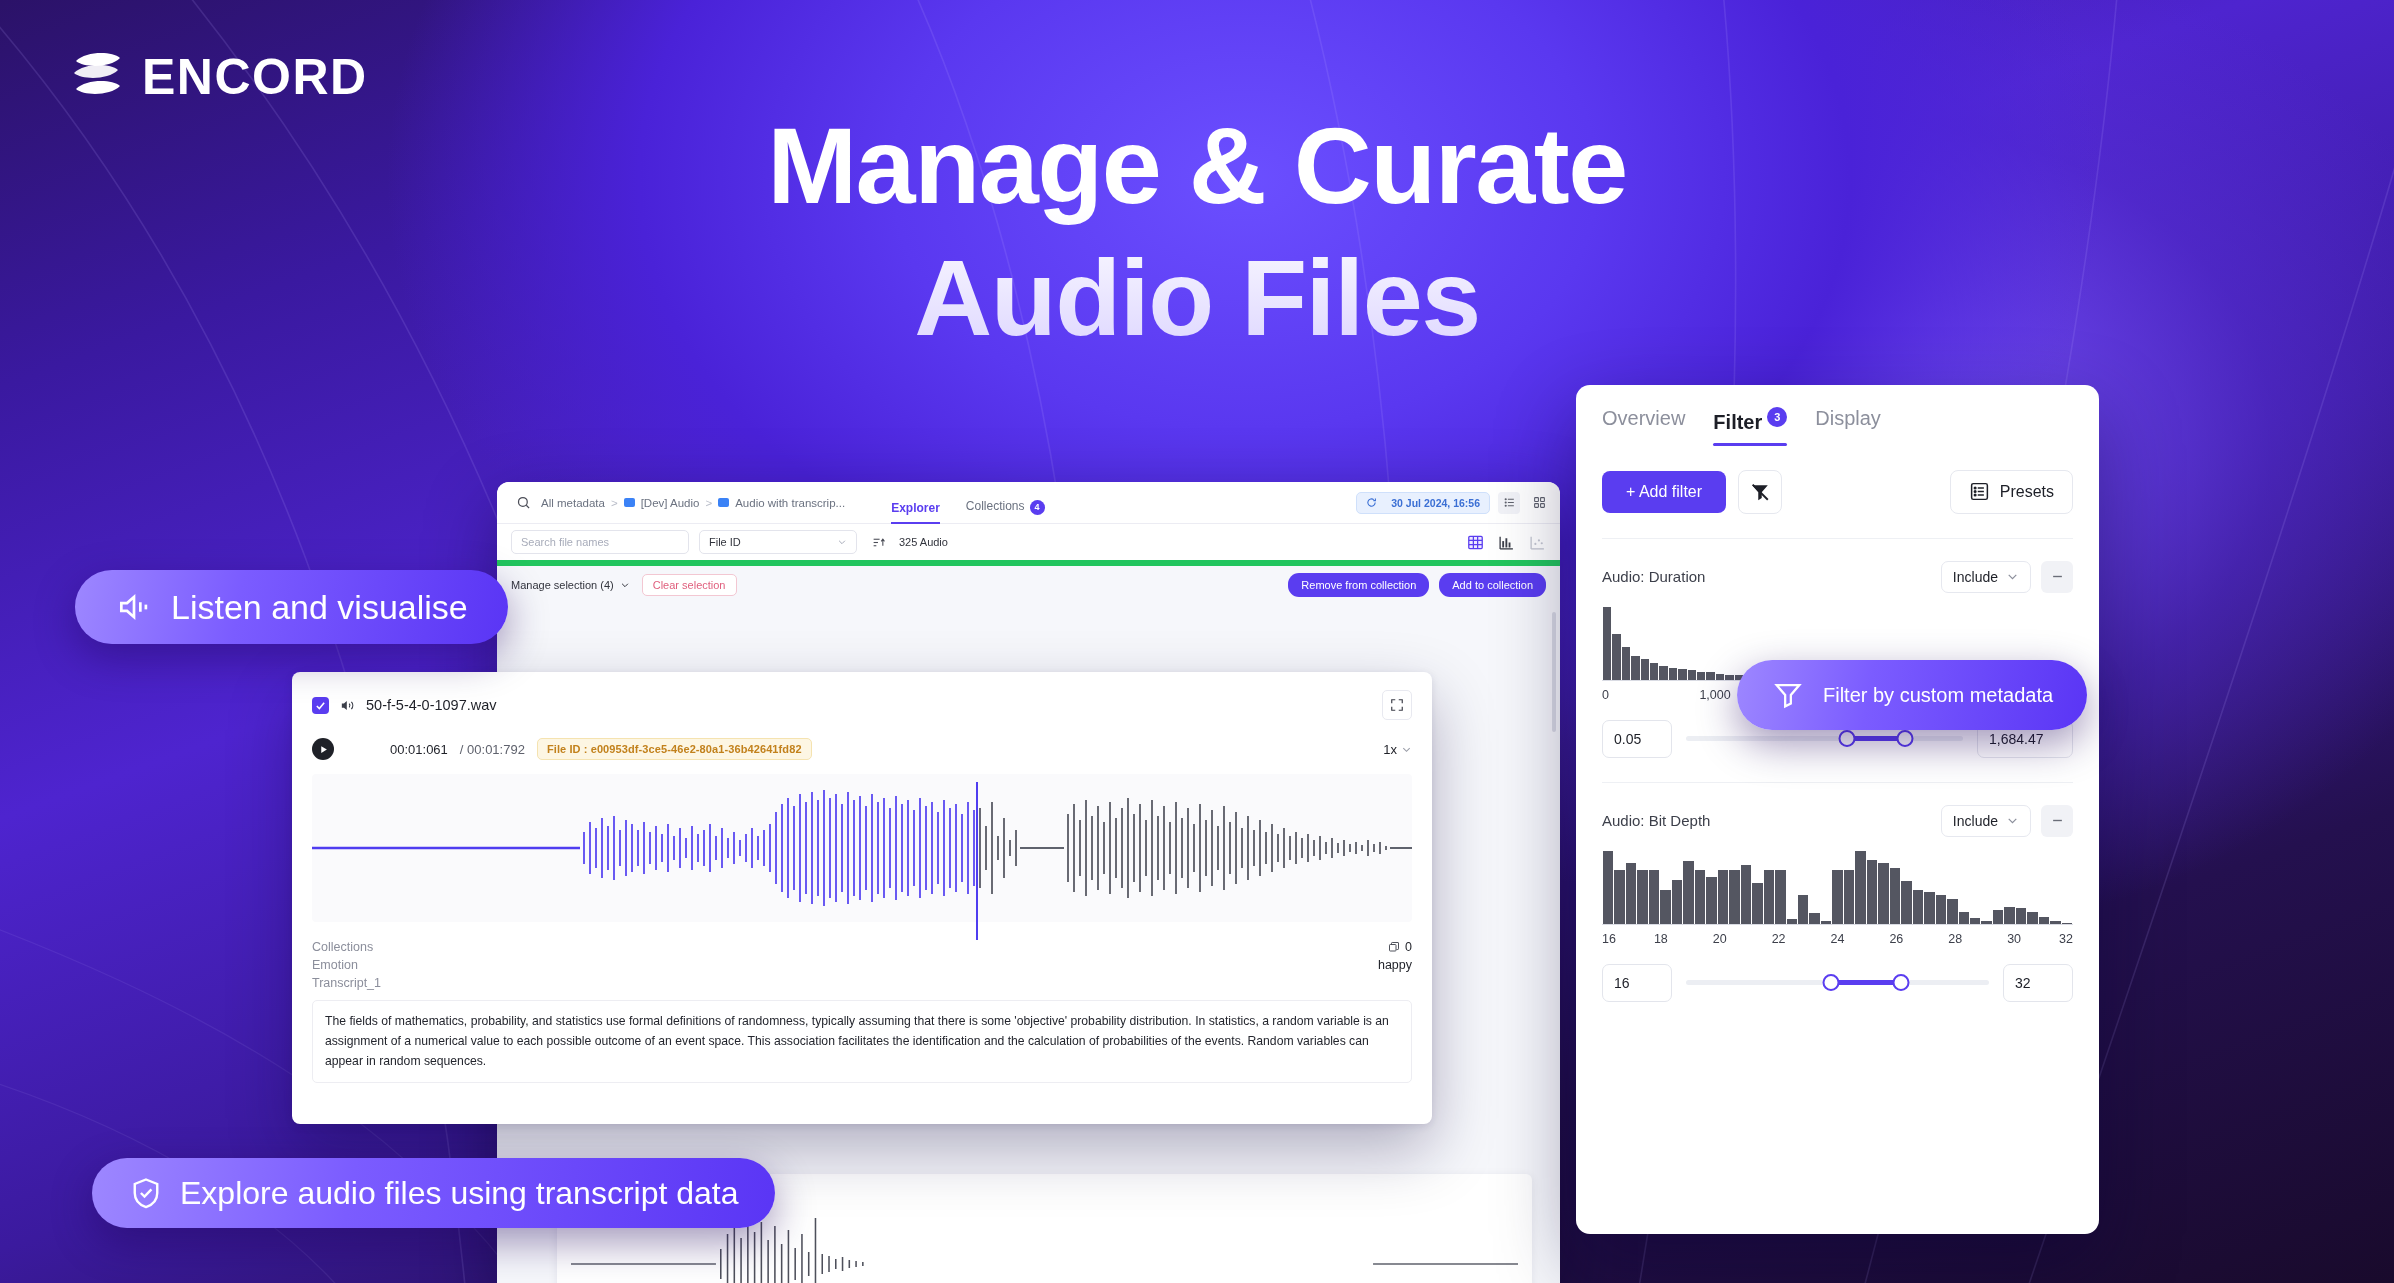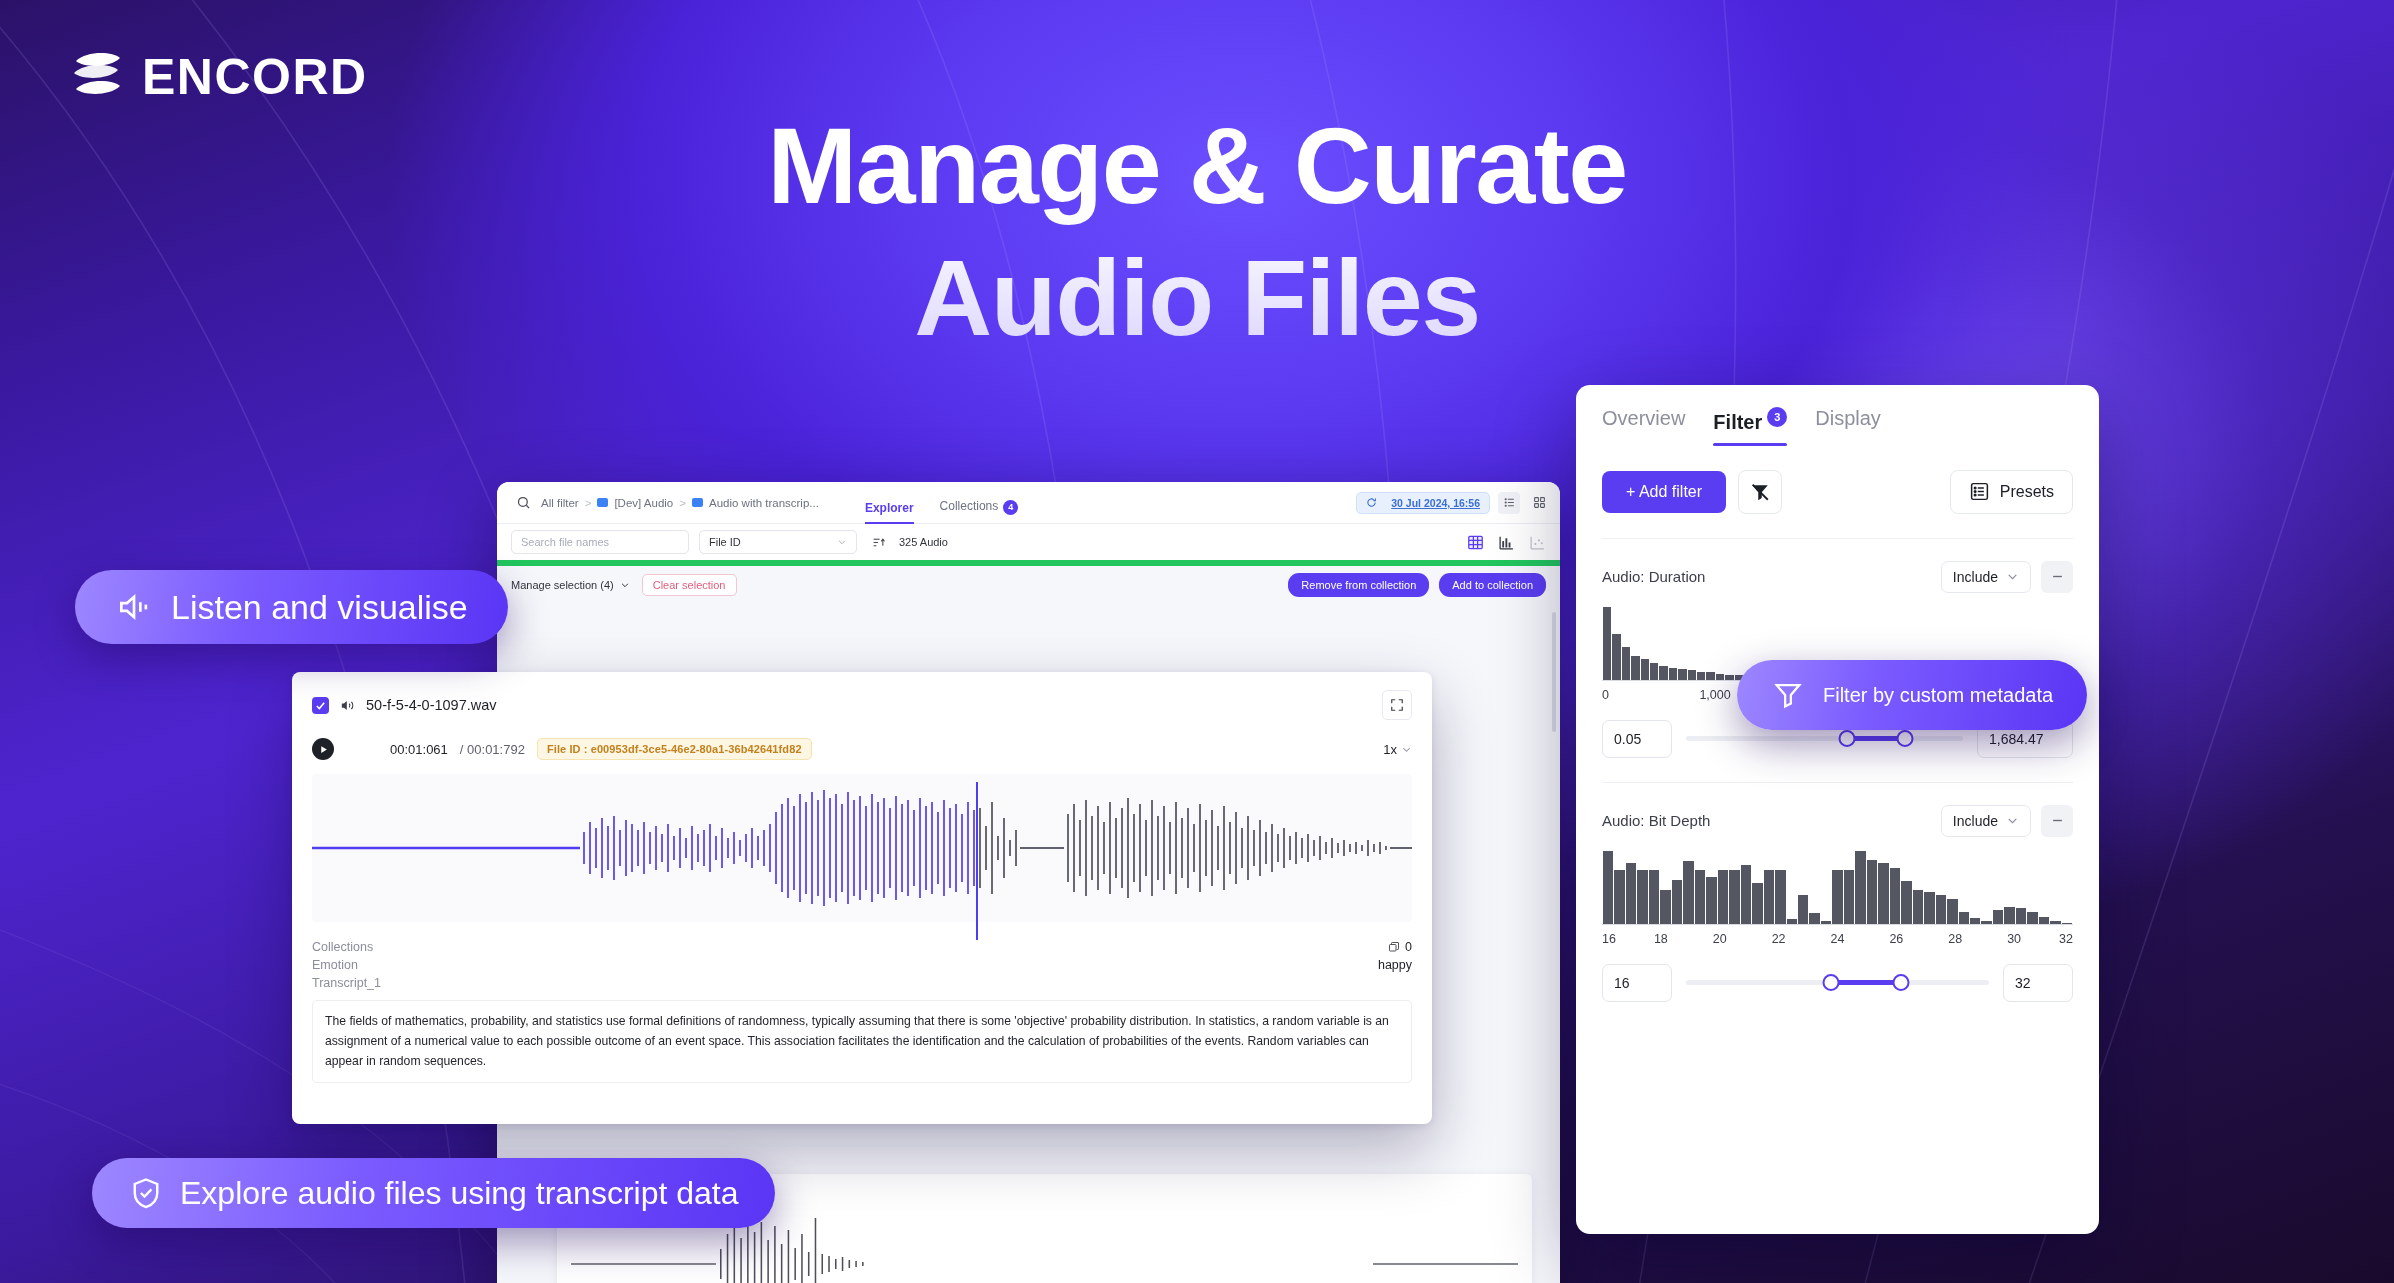--- a/index.html
+++ b/index.html
@@ -86,21 +86,21 @@
   .mini-badge {
     display: inline-flex; align-items: center; justify-content: center;
     min-width: 15px; height: 15px; padding: 0 4px; margin-left: 5px;
     border-radius: 8px; background: #5a3df0; color: #fff;
     font-size: 9px; font-weight: 700; vertical-align: middle;
   }
   .r2-right { margin-left: auto; display: flex; align-items: center; gap: 8px; }
   .ts-pill {
     display: flex; align-items: flex-start; gap: 14px;
     background: #e8f0fe; color: #3b6fd4; border: 1px solid #cfe0fb;
-    border-radius: 5px; padding: 4px 9px; font-size: 10.5px; font-weight: 600; text-decoration: underline;
+    border-radius: 5px; padding: 4px 9px; font-size: 10.5px; font-weight: 600;
   }
   .icon-btn-sm { width: 22px; height: 22px; display: flex; align-items: center; justify-content: center;
     border-radius: 4px; color: #6b7280; }
   .icon-btn-sm.fill { background: #f1f2f7; }
 
   .app-row3 {
     height: 42px; background: #fff; display: flex; align-items: center; gap: 10px;
     padding: 0 14px; border-bottom: 6px solid #22c55e;
   }
   .inp-search {
@@ -303,21 +303,21 @@
 
 
   <div class="app-row2">
     <div class="searchcell">
       <svg width="15" height="15" viewBox="0 0 24 24" fill="none" stroke="#4b4d57" stroke-width="2">
         <circle cx="11" cy="11" r="7"></circle>
           <line x1="16.5" y1="16.5" x2="21" y2="21"></line>
       </svg>
     </div>
     <div class="crumbs">
-      <span>All filter</span>
+      <span>All metadata</span>
       <span class="crumb-sep">&gt;</span>
       <span class="crumb-folder"></span>
       <span>[Dev] Audio</span>
       <span class="crumb-sep">&gt;</span>
       <span class="crumb-folder"></span>
       <span>Audio with transcrip...</span>
     </div>
 
     <div class="r2-tabs">
       <div class="r2-tab active">

